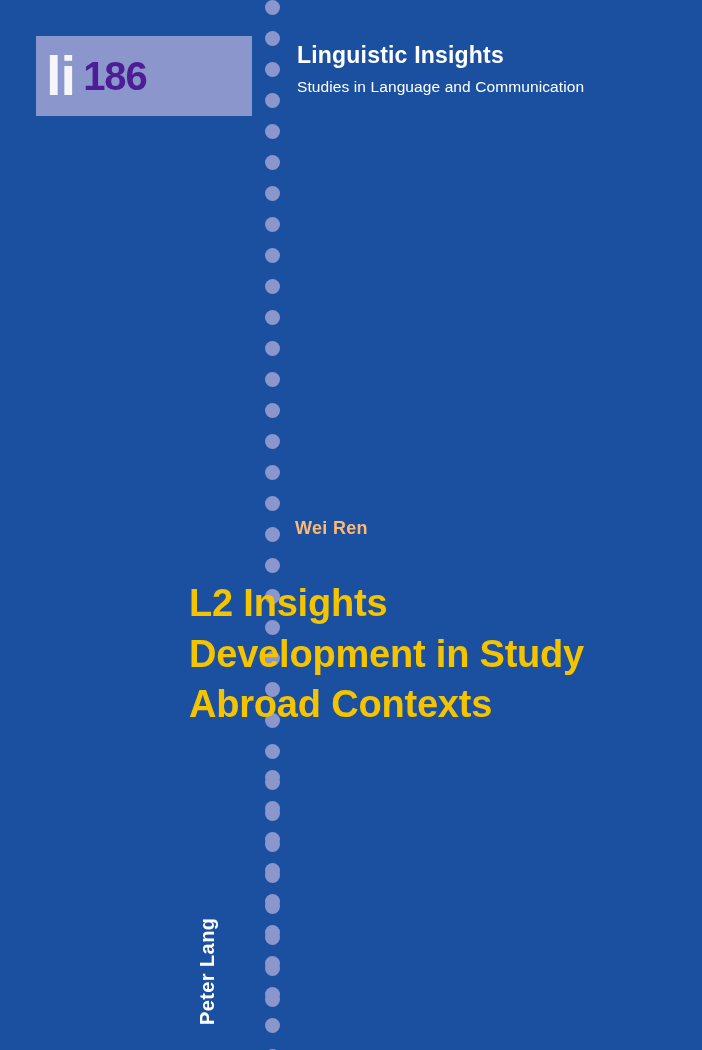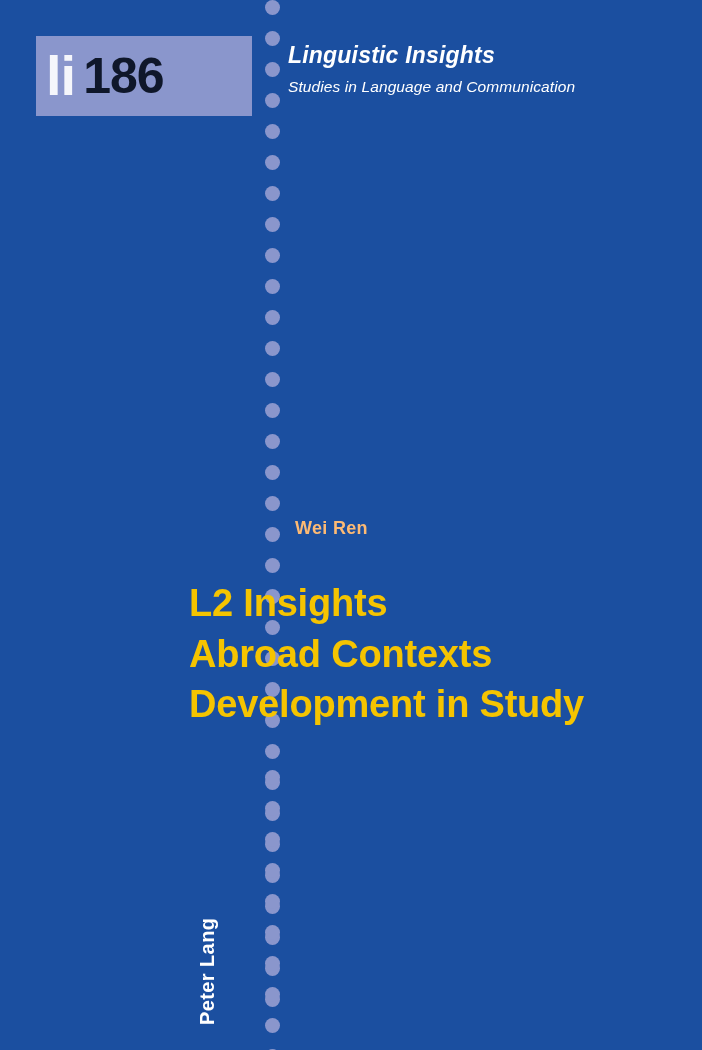--- a/index.html
+++ b/index.html
@@ -44,33 +44,32 @@
     color: #ffffff;
     font-size: 56px;
     font-weight: bold;
     line-height: 1;
     letter-spacing: -1px;
     margin-left: 10px;
     opacity: 0.92;
   }
   .logo-num {
     display: inline-block;
-    color: #0f172a;
-    font-size: 50px;
+    color: #4c1d95;
+    font-size: 40px;
     font-weight: bold;
     line-height: 1;
     margin-left: 8px;
     letter-spacing: -1px;
   }
   .series-text {
     position: absolute;
-    left: 288px;
+    left: 297px;
     top: 6px;
     width: 400px;
-    font-style: italic;
   }
   .series-title {
     color: #ffffff;
     font-size: 23px;
     font-weight: bold;
     line-height: 1.2;
     margin: 0;
     letter-spacing: 0.2px;
   }
   .series-sub {
@@ -209,19 +208,19 @@
     <span class="dot"></span>
     <span class="dot"></span>
     <span class="dot"></span>
 
   </div>
 
   <div class="author">Wei Ren</div>
 
   <div class="title">
     <div>L2 Insights</div>
+    <div>Development in Study</div>
     <div>Abroad Contexts</div>
-    <div>Development in Study</div>
   </div>
 
   <div class="publisher">Peter Lang</div>
 
 </div>
 
 </body></html>

